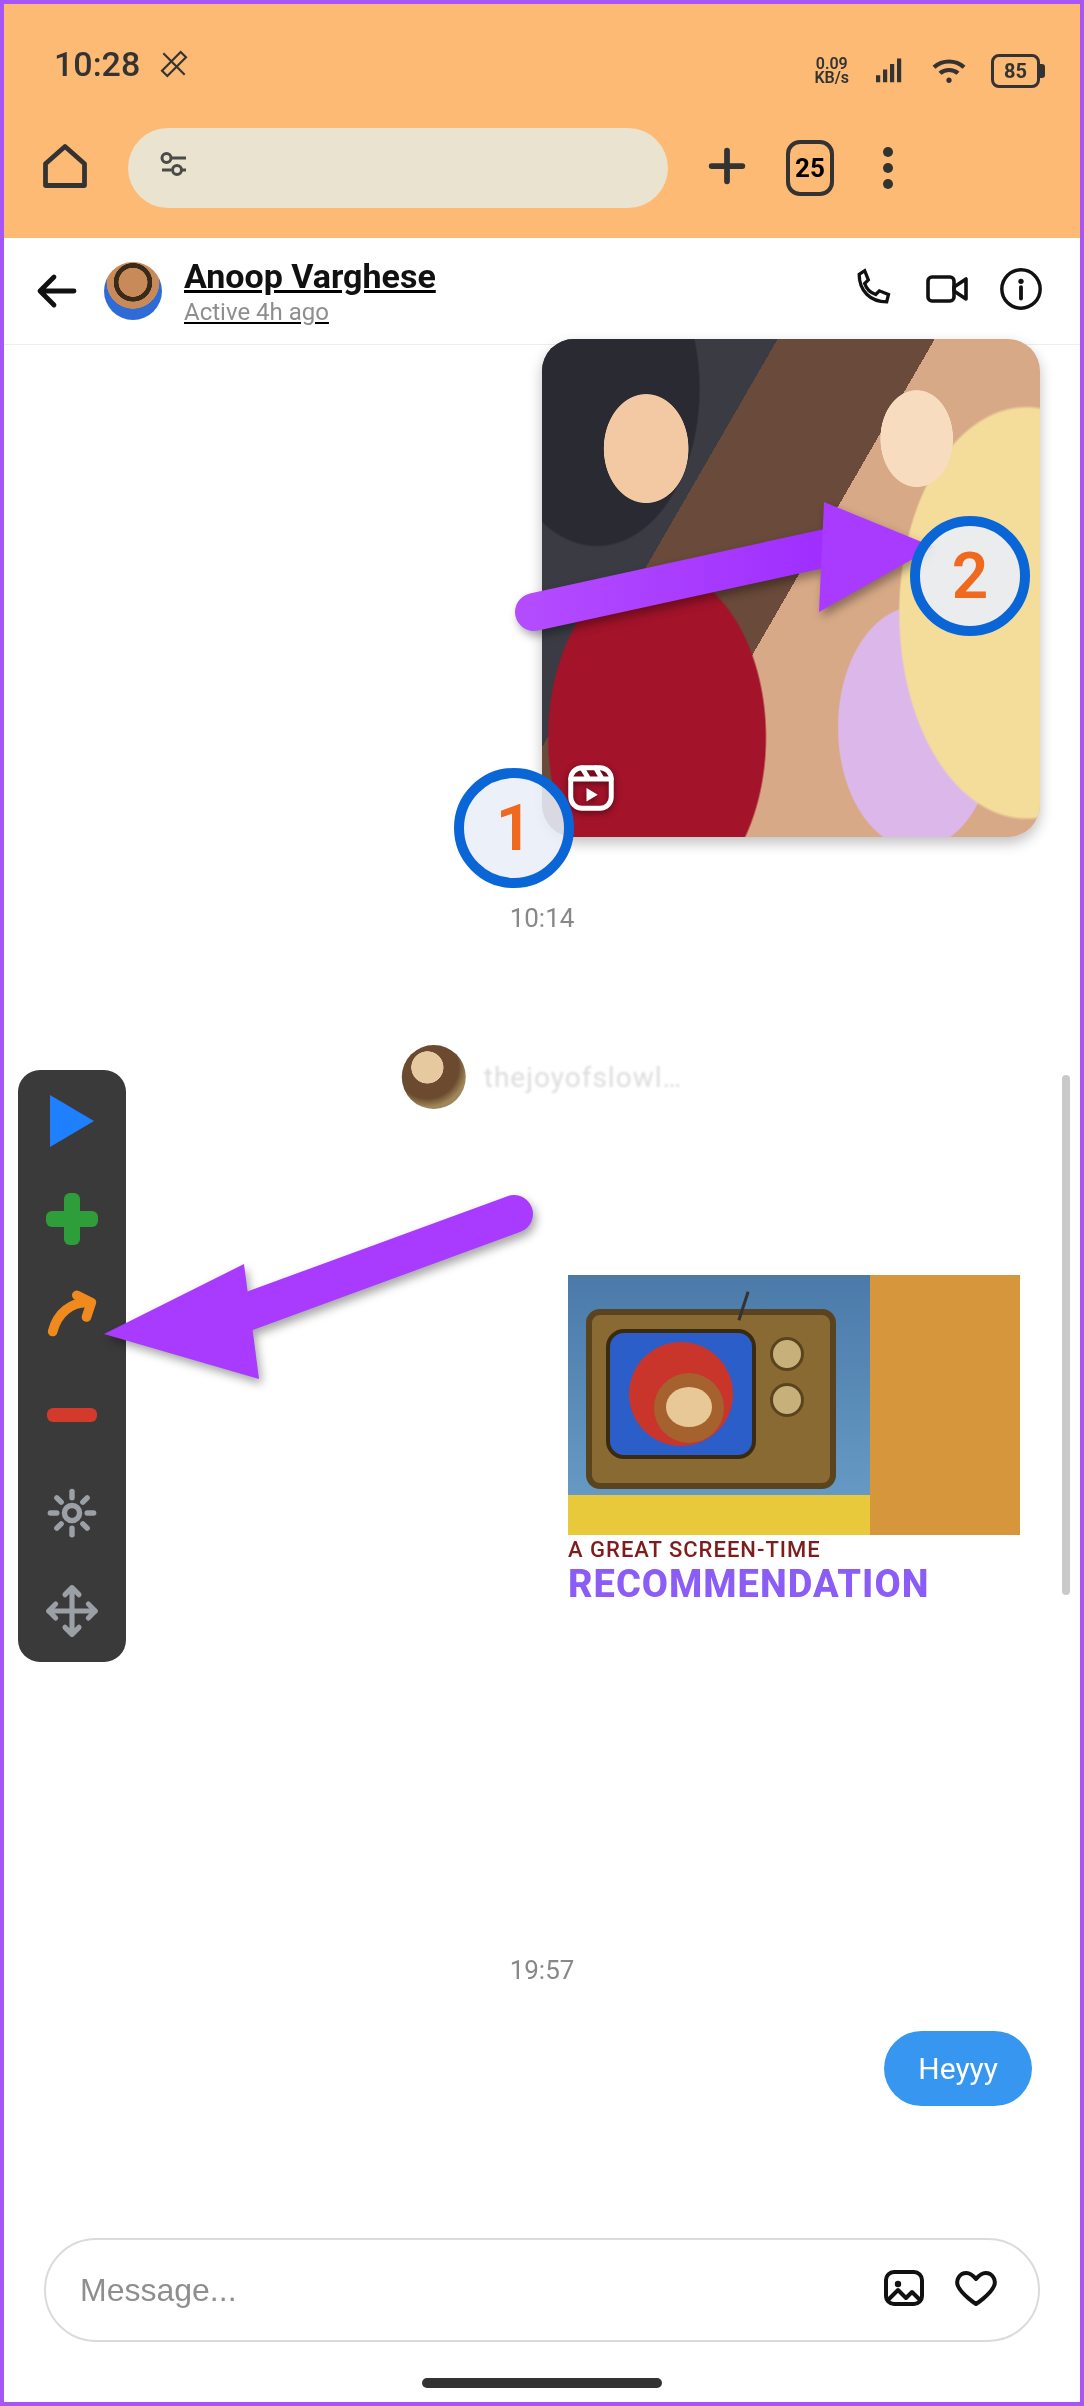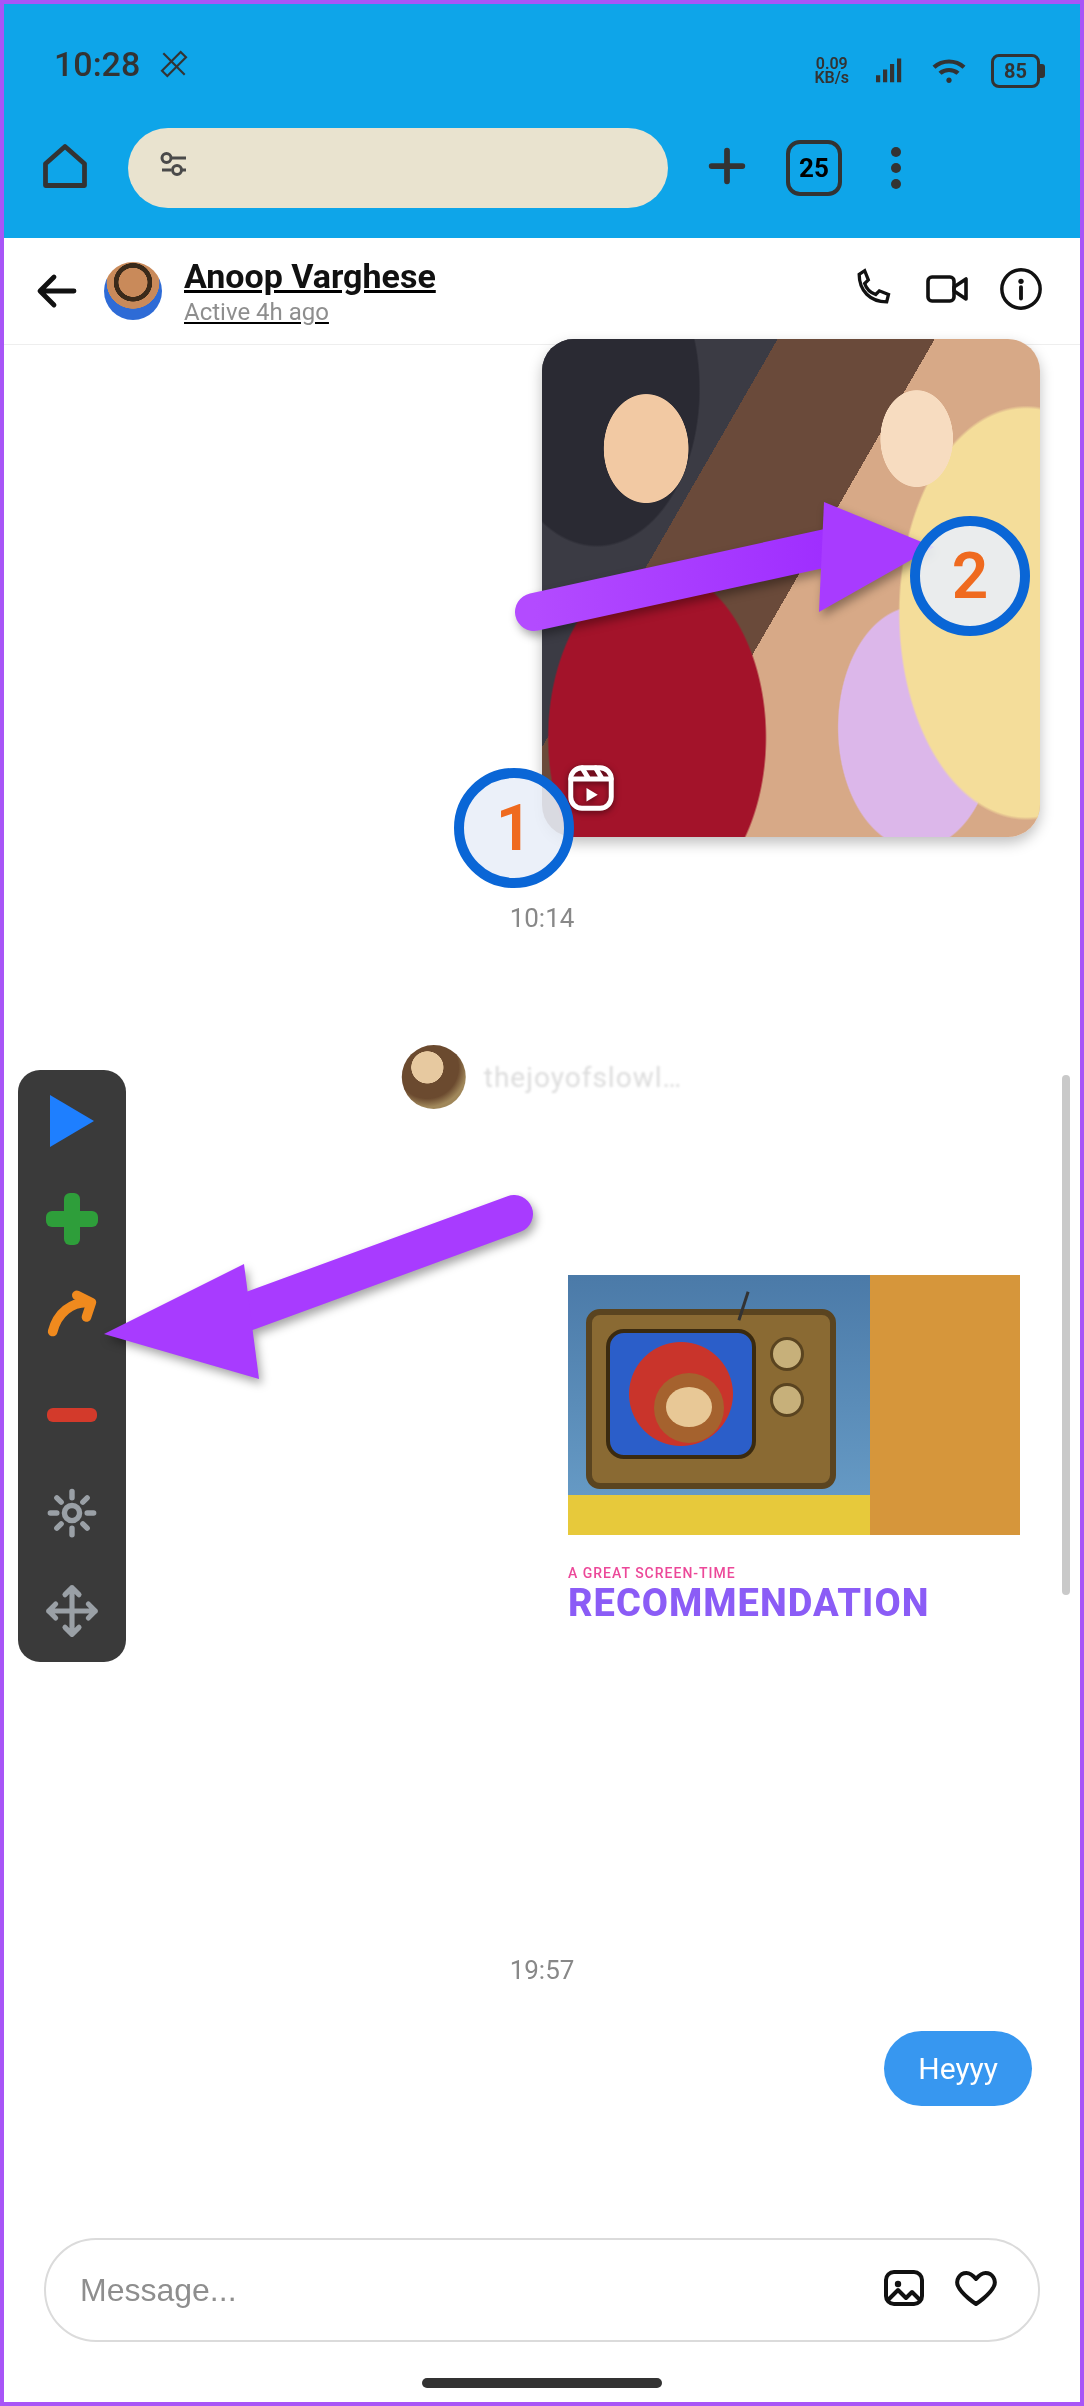--- a/index.html
+++ b/index.html
@@ -7,21 +7,21 @@
   body {
     font-family: -apple-system, BlinkMacSystemFont, "Segoe UI", Roboto, Arial, sans-serif;
     background: #fff;
     border: 4px solid #a855f7;
     position: relative;
     overflow: hidden;
   }
 
   
   .chrome {
-    background: #0ea5e9;
+    background: #fdba74;
     padding-top: 18px;
     padding-bottom: 20px;
   }
 
   .status-bar {
     display: flex;
     align-items: center;
     justify-content: space-between;
     padding: 18px 40px 30px 50px;
     font-size: 34px;
@@ -61,21 +61,21 @@
     align-items: center;
     padding: 18px 28px;
     gap: 16px;
     font-size: 33px;
     color: #4a4a4a;
     overflow: hidden;
     white-space: nowrap;
   }
   .plus-btn { width: 50px; text-align:center; }
   .tabs-btn {
-    width: 56px; height: 56px;
+    width: 48px; height: 56px;
     border: 4px solid #333; border-radius: 14px;
     display:flex; align-items:center; justify-content:center;
     font-size: 26px; font-weight: 700;
   }
   .kebab { width:40px; text-align:center; }
   .kebab-dot { width:10px; height:10px; background:#333; border-radius:50%; margin:6px auto; }
 
   
   .chat-header {
     display:flex; align-items:center;
@@ -175,21 +175,21 @@
   }
   .monkey{
     position:absolute; left:44px; top:40px; width:70px; height:70px;
     background:#a5622e; border-radius:50%;
   }
   .monkey::before{content:'';position:absolute;left:12px;top:14px;width:46px;height:40px;background:#e8c896;border-radius:50%;}
   .tv-knobs{position:absolute;right:14px;top:22px;width:46px;}
   .tv-knobs div{width:34px;height:34px;border-radius:50%;background:#c7b07a;border:3px solid #5a4420;margin-bottom:12px;}
   .tv-antenna{position:absolute;left:150px;top:-24px;width:3px;height:30px;background:#333;transform:rotate(18deg);}
   .table{position:absolute;left:0;right:0;bottom:0;height:40px;background:#e7c93b;}
-  .reco-text1{ font-size:14px; letter-spacing:1px; color:#ec4899; margin-top:30px; font-weight:500;}
+  .reco-text1{ font-size:22px; letter-spacing:1px; color:#7f1d1d; margin-top:2px; font-weight:500;}
   .reco-text2{ font-size:38px; font-weight:800; color:#8b5cf6; letter-spacing:1px;}
 
   
   .sent-bubble {
     position:absolute; top: 1686px; right: 48px;
     background:#3797f0; color:#fff;
     padding: 20px 34px; border-radius: 40px;
     font-size: 30px;
   }
 

